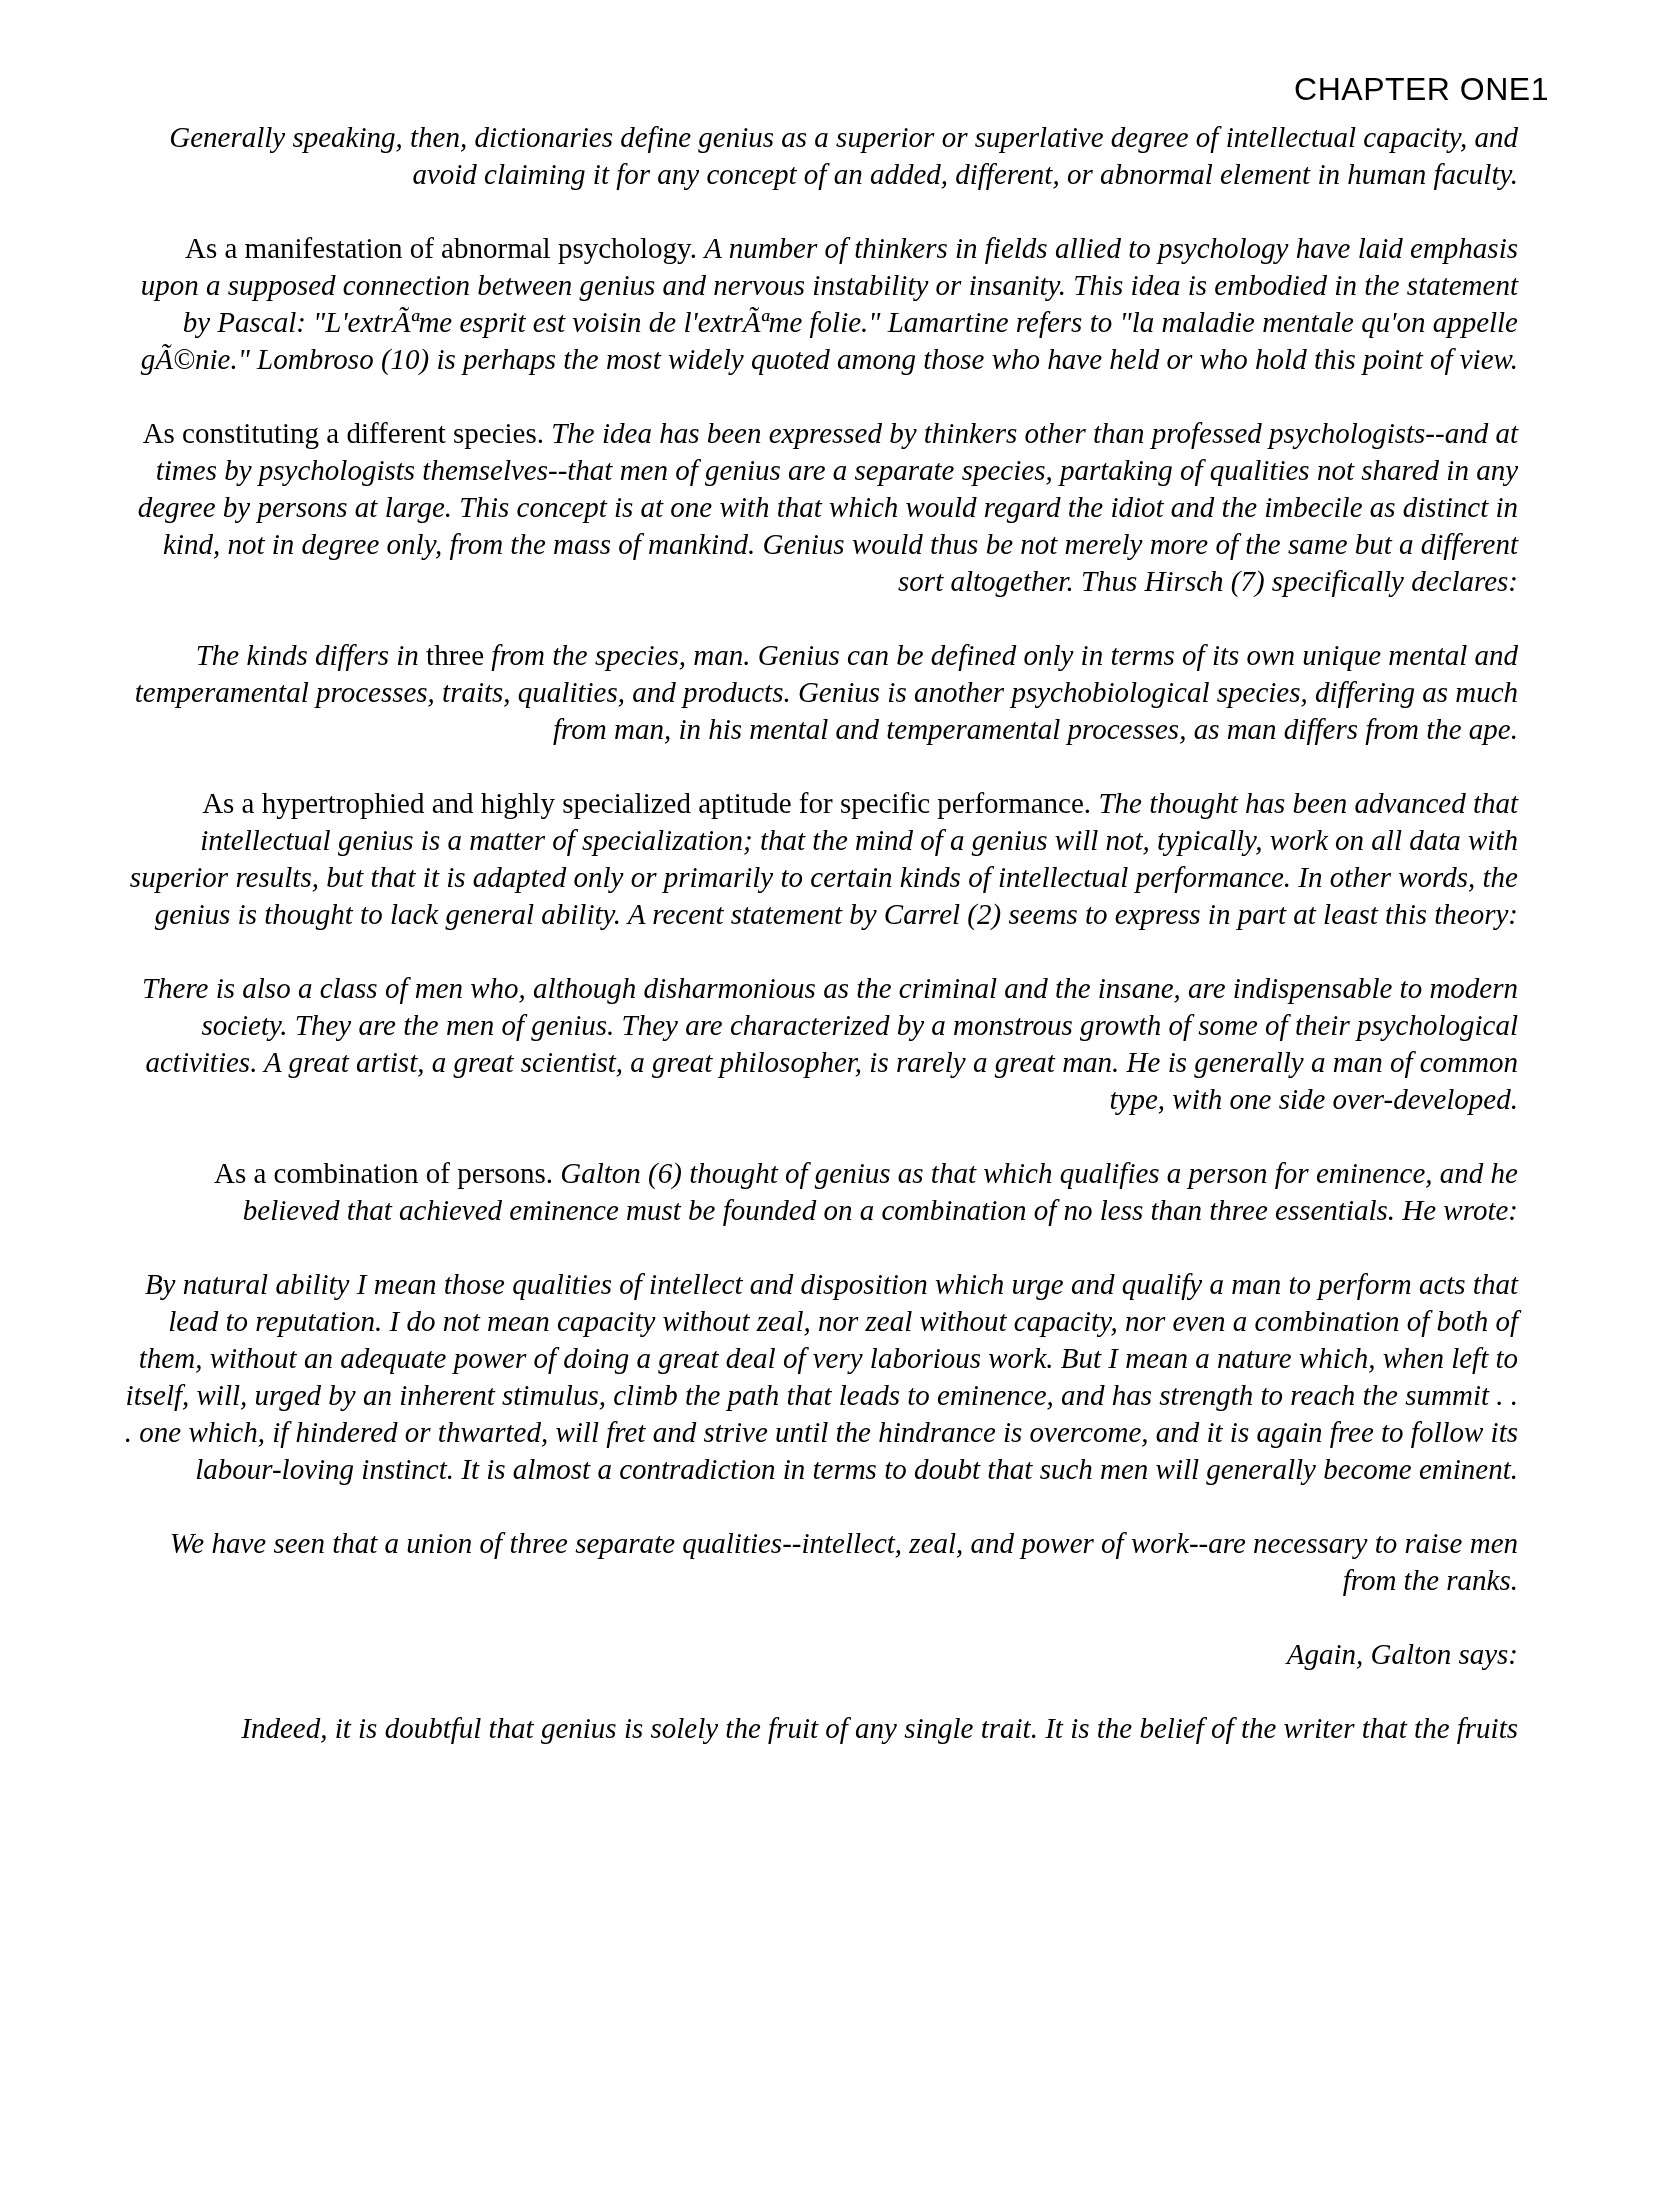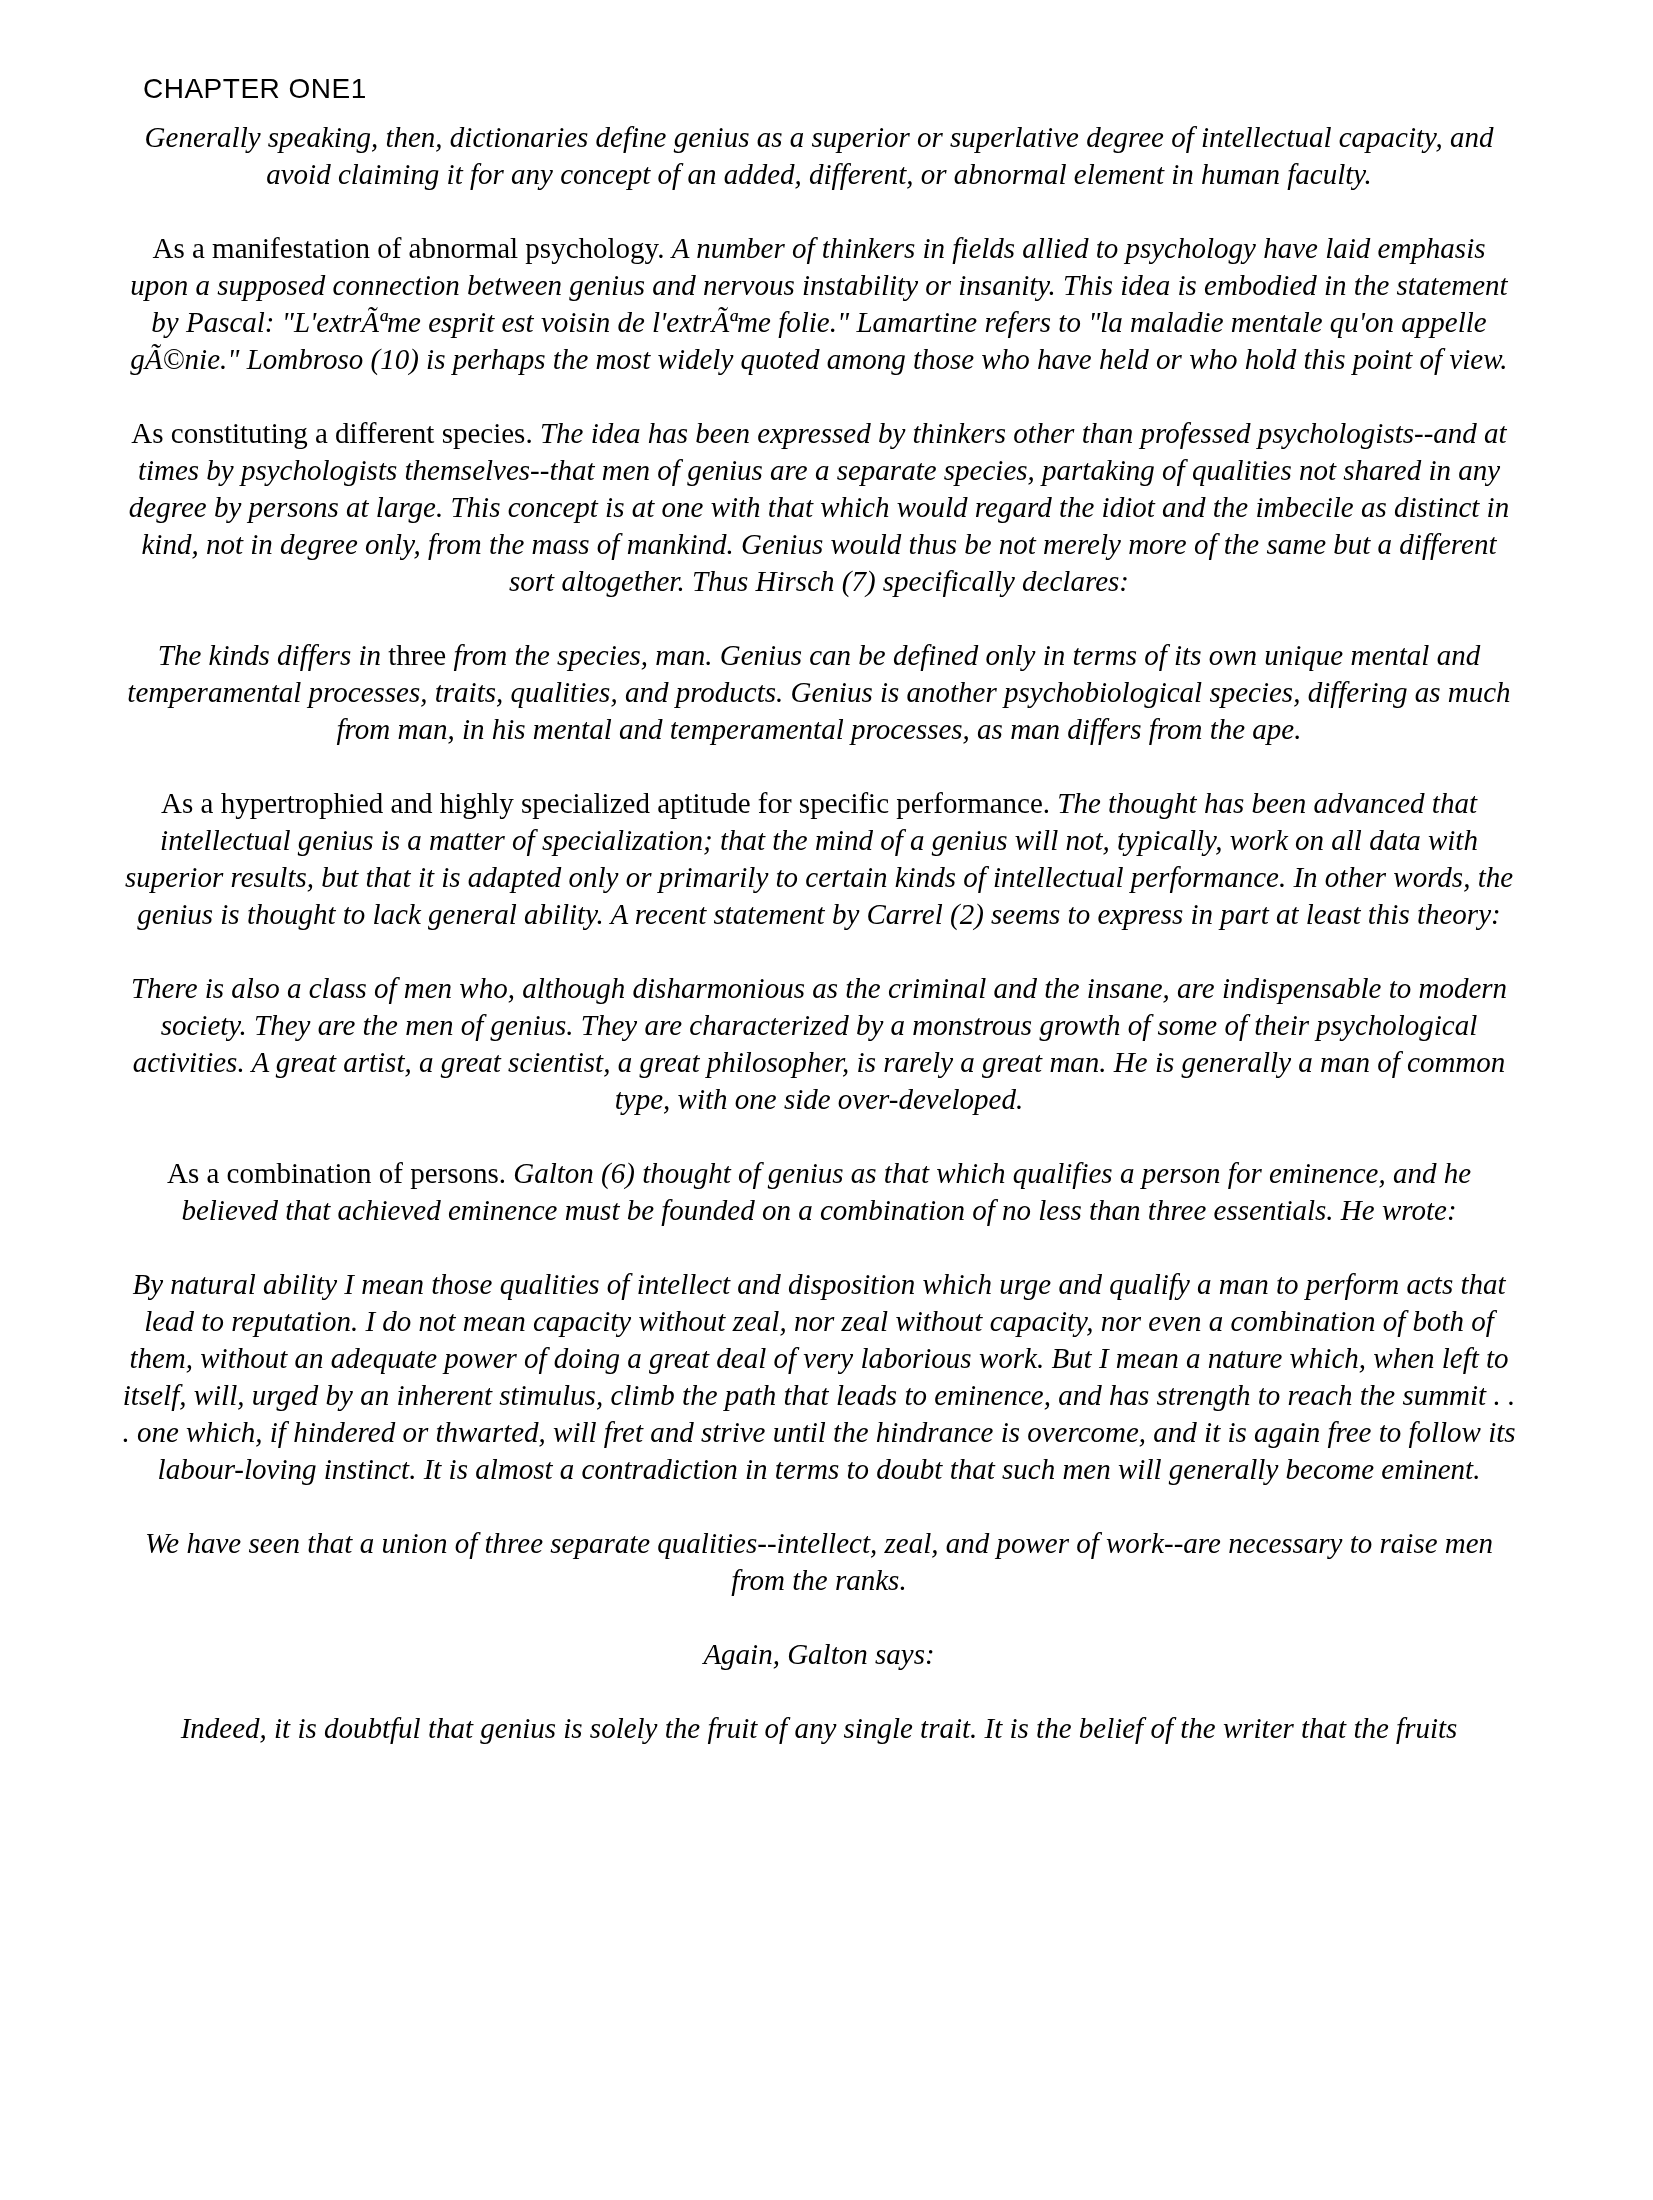--- a/index.html
+++ b/index.html
@@ -14,34 +14,34 @@
     font-family: "Liberation Serif", serif;
     overflow: hidden;
   }
   .page {
     width: 100%;
     height: 100%;
     box-sizing: border-box;
   }
   .page-header {
     display: flex;
-    justify-content: flex-start;
+    justify-content: flex-end;
     align-items: baseline;
     margin: 74px 104px 0 143px;
     font-family: "Liberation Sans", sans-serif;
-    font-size: 28px;
+    font-size: 32px;
     line-height: 30px;
     letter-spacing: 0.5px;
   }
   .content {
     margin: 15px 135px 0 120px;
     font-size: 29px;
     line-height: 37px;
     font-style: italic;
-    text-align: center;
+    text-align: right;
   }
   .content p {
     margin: 0 0 37px 0;
   }
   .roman {
     font-style: normal;
   }
   .section-heading {
     font-style: italic;
   }

